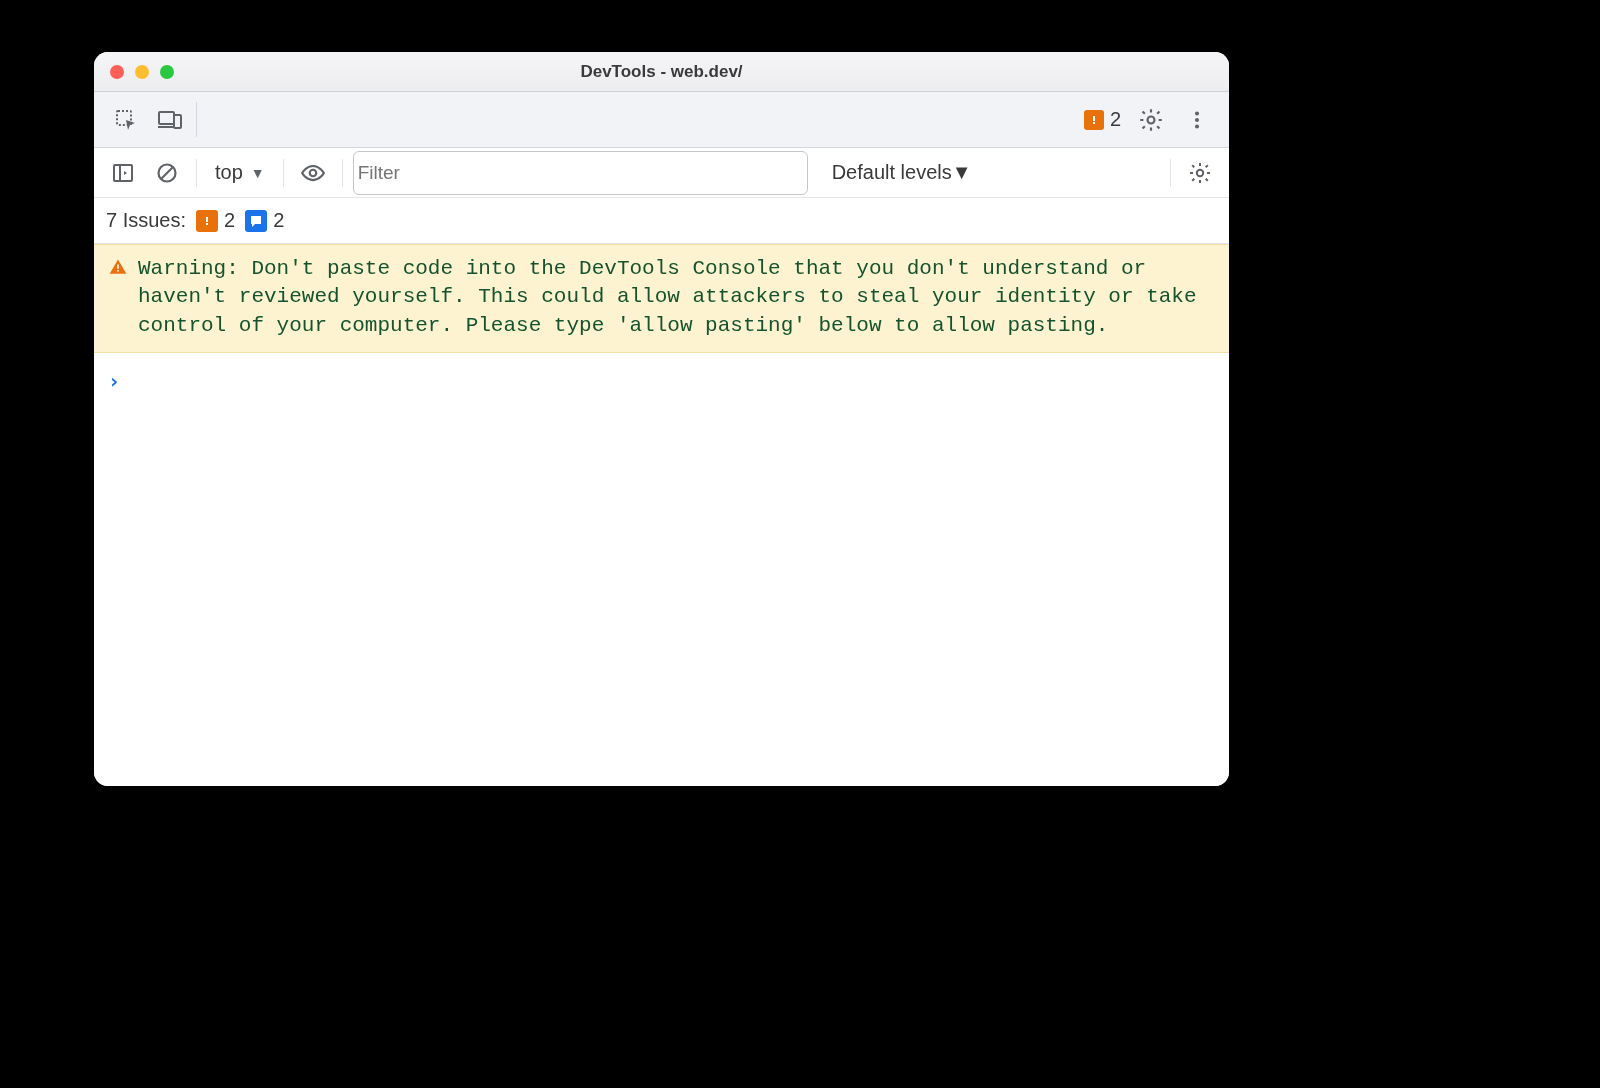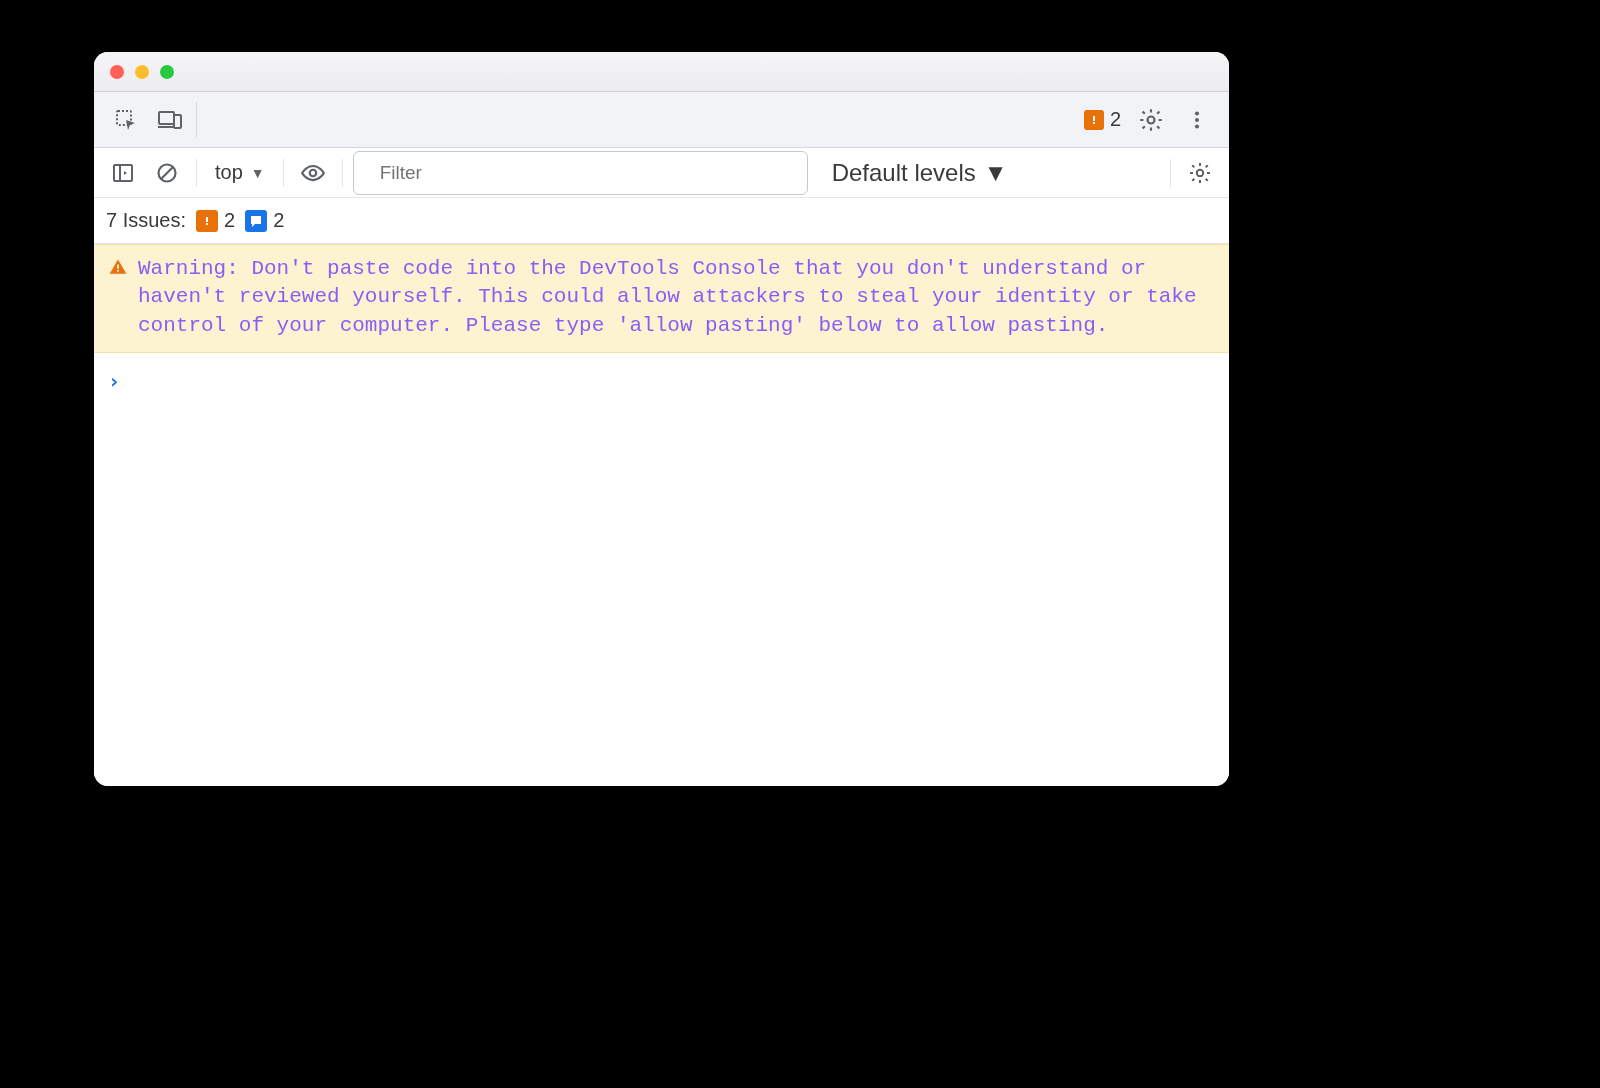--- a/index.html
+++ b/index.html
@@ -160,29 +160,28 @@
     color: #3a3a3c;
     padding: 0 8px;
     cursor: pointer;
   }
   .context-dd .tri { font-size: 14px; color: #5f6368; }
   .filter-input {
     flex: 0 0 455px;
     height: 44px;
     border: 1px solid #c4c7cc;
     border-radius: 6px;
-    padding: 0 26px;
+    padding: 0 4px;
     font-size: 19px;
     color: #9aa0a6;
     background: #fff;
   }
   .levels-dd {
     display: flex; align-items: center;
-    gap: 8px;
-    font-size: 24px;
+    font-size: 20px;
     color: #3a3a3c;
     margin-left: 18px;
     cursor: pointer;
   }
   .console-toolbar .spacer { flex: 1; }
   
   .issues-bar {
     height: 46px;
     background: #fff;
     border-bottom: 1px solid #e3e5e9;
@@ -207,21 +206,21 @@
     background: #fdf3d1;
     border-top: 1px solid #f2e1a3;
     border-bottom: 1px solid #f2e1a3;
     padding: 10px 18px 12px 14px;
     display: flex;
     gap: 10px;
     align-items: flex-start;
     font-family: Menlo, Consolas, "Courier New", monospace;
     font-size: 21px;
     line-height: 1.35;
-    color: #8b5cf6;
+    color: #14532d;
   }
   .warn-icon {
     flex: 0 0 auto;
     margin-top: 2px;
   }
   .warn-text { white-space: pre-wrap; }
   
   .prompt-line {
     padding: 16px 14px;
     font-family: Menlo, Consolas, monospace;
@@ -243,20 +242,21 @@
 <body>
 
 <div class="window">
 
   <div class="titlebar">
     <div class="traffic-lights">
       <div class="dot dot-close"></div>
       <div class="dot dot-min"></div>
       <div class="dot dot-max"></div>
     </div>
+    <div class="title-text">DevTools - web.dev/</div>
   </div>
 
   <div class="tabbar">
     <div class="icon-btn">
       <svg width="24" height="24" viewBox="0 0 24 24" fill="none" stroke="currentColor" stroke-width="2">
         <rect x="3" y="3" width="14" height="14" rx="1" stroke-dasharray="2 2"></rect>
         <path d="M12 12 L21 15 L16 17 L14 22 Z" fill="currentColor" stroke="none"></path>
       </svg>
     </div>
     <div class="icon-btn">

